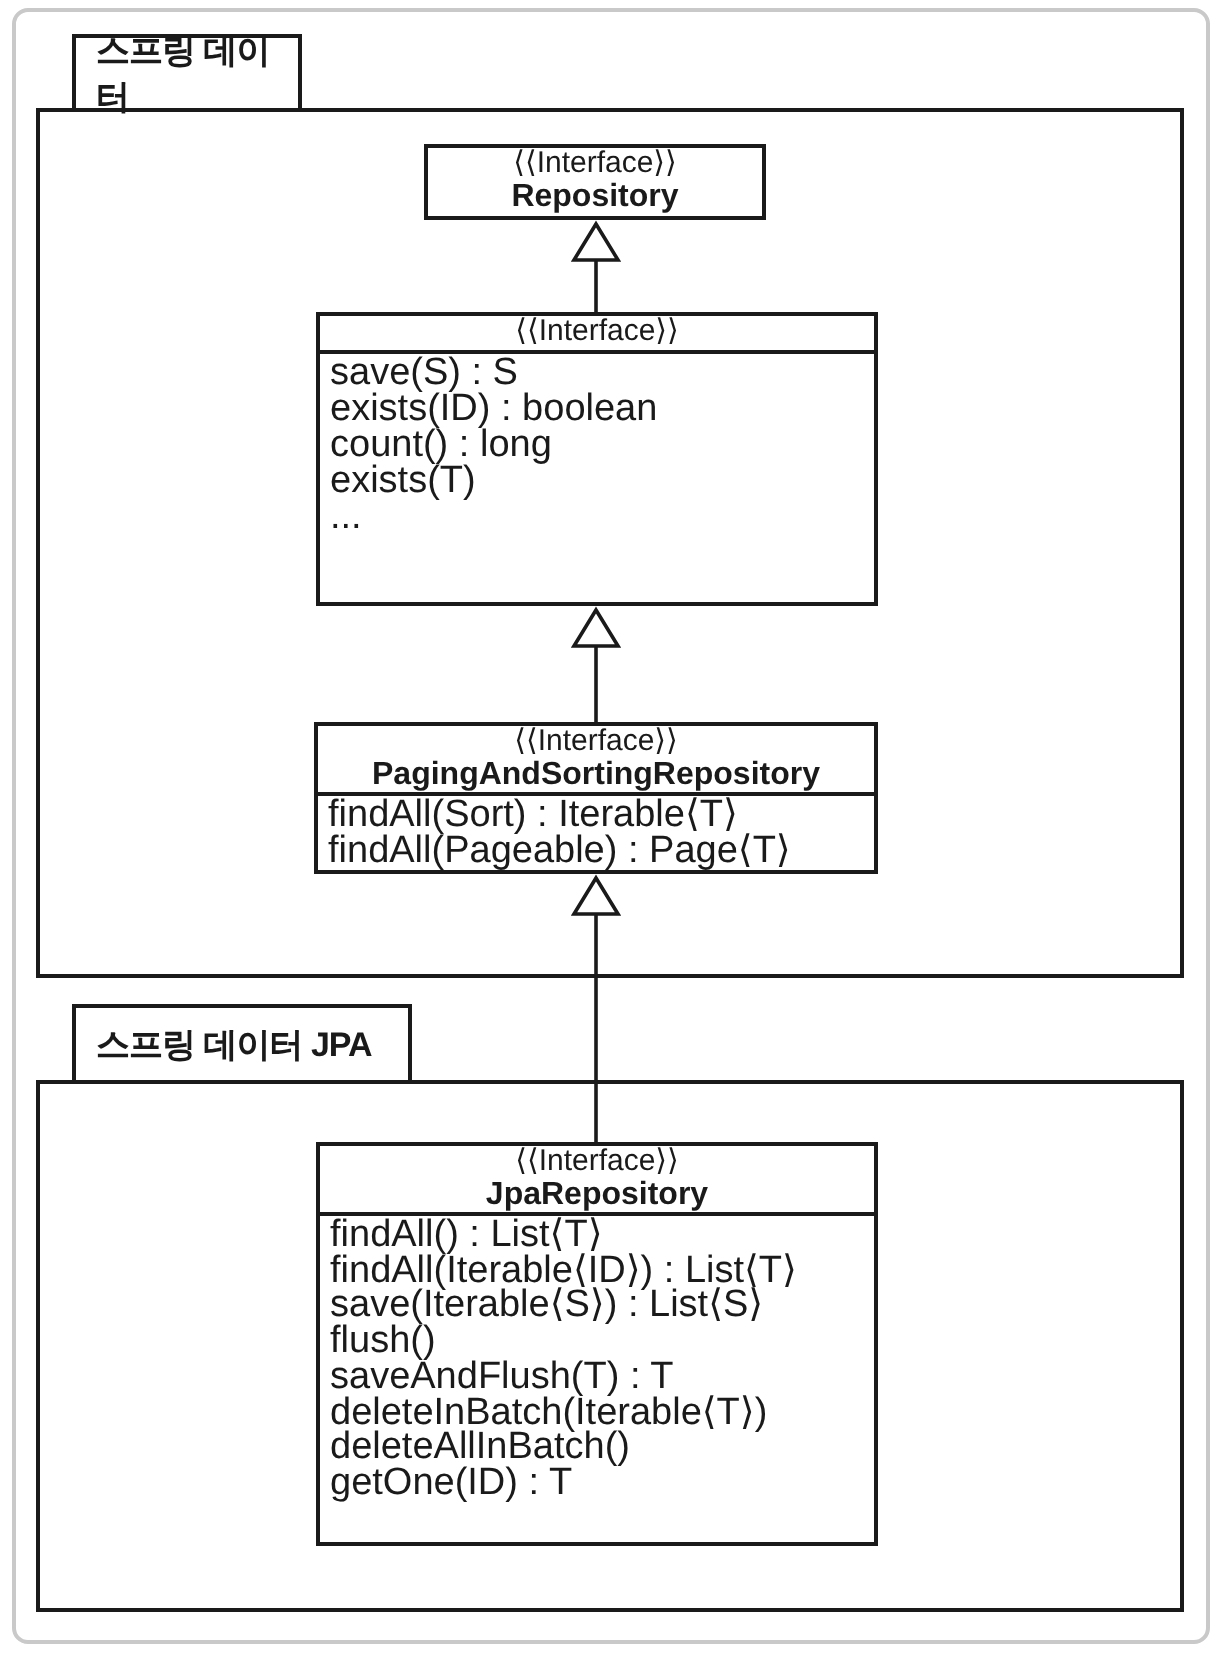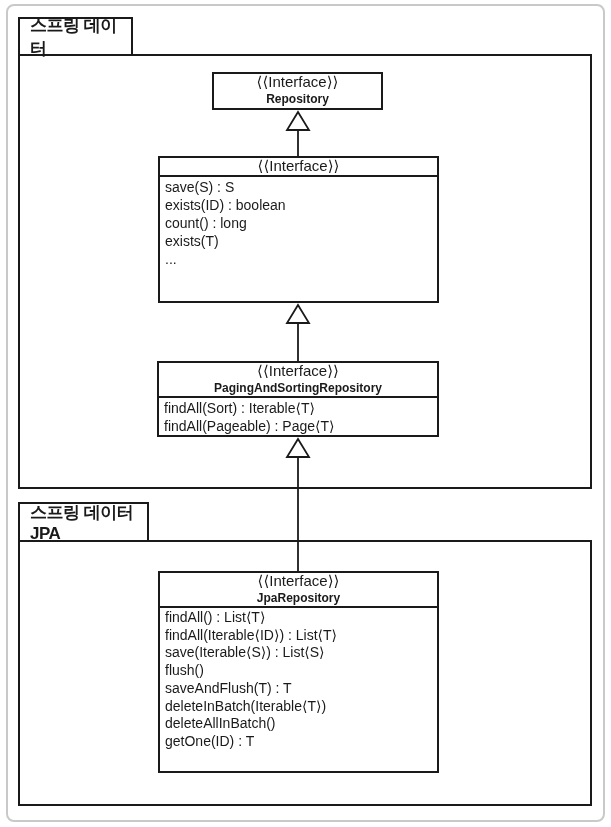--- a/index.html
+++ b/index.html
@@ -14,48 +14,49 @@
   }
   .pkg-frame{
     position:absolute;border:2px solid #1a1a1a;background:#ffffff;
     box-sizing:border-box;
   }
   .pkg-tab{
     position:absolute;border:2px solid #1a1a1a;background:#ffffff;
     box-sizing:border-box;display:flex;align-items:center;
     padding:0 10px;font-weight:bold;font-size:17px;letter-spacing:-0.5px;
     z-index:3;
+    margin-left:18px;
   }
   .arrow-layer{position:absolute;left:0;top:0;z-index:2;pointer-events:none;}
   .cls{
     position:absolute;border:2px solid #1a1a1a;background:#ffffff;
     box-sizing:border-box;z-index:4;
   }
   .cls-header{text-align:center;padding-top:0;}
   .cls-header.divided{border-bottom:2px solid #1a1a1a;}
   .stereotype{font-size:15px;line-height:16.5px;white-space:nowrap;}
-  .cls-name{font-size:12px;font-weight:bold;line-height:16.5px;white-space:nowrap;}
-  .methods{font-size:14px;padding:1px 5px 0 5px;overflow:hidden;border-radius:12px;}
+  .cls-name{font-size:16px;font-weight:bold;line-height:16.5px;white-space:nowrap;}
+  .methods{font-size:19px;padding:1px 5px 0 5px;overflow:hidden;border-radius:12px;}
   .methods .m{line-height:18px;white-space:nowrap;}
   .methods.tight .m{line-height:17.7px;}
 </style>
 </head>
 <body>
 
 <div class="canvas">
 
   <div class="page-border"></div>
 
   <div class="pkg-frame" style="left:18px;top:54px;width:574px;height:435px;"></div>
   <div class="pkg-tab" style="left:18px;top:17px;width:115px;height:39px;">
     <span>스프링 데이터</span>
   </div>
 
   <div class="pkg-frame" style="left:18px;top:540px;width:574px;height:266px;"></div>
-  <div class="pkg-tab" style="left:18px;top:502px;width:131px;height:40px;">
+  <div class="pkg-tab" style="left:18px;top:502px;width:170px;height:40px;">
     <span>스프링 데이터 JPA</span>
   </div>
 
   <svg class="arrow-layer" width="611" height="827" viewBox="0 0 611 827">
     <g stroke="#1a1a1a" stroke-width="1.8">
       <line x1="298" y1="130" x2="298" y2="156" fill="none"></line>
       <polygon points="298,112 287,130 309,130" fill="#ffffff"></polygon>
     </g>
     <g stroke="#1a1a1a" stroke-width="1.8">
       <line x1="298" y1="323" x2="298" y2="361" fill="none"></line>

